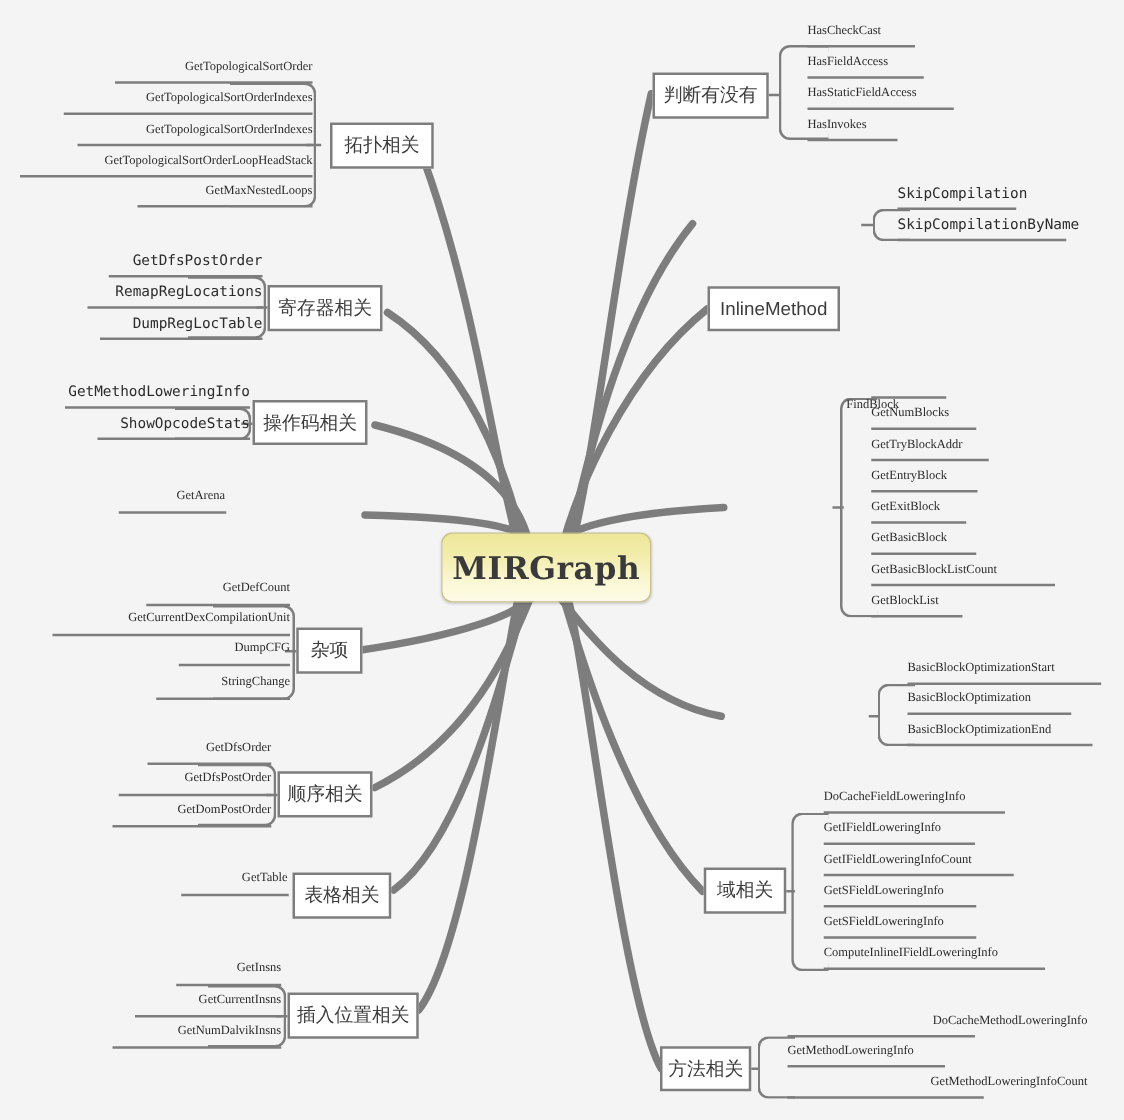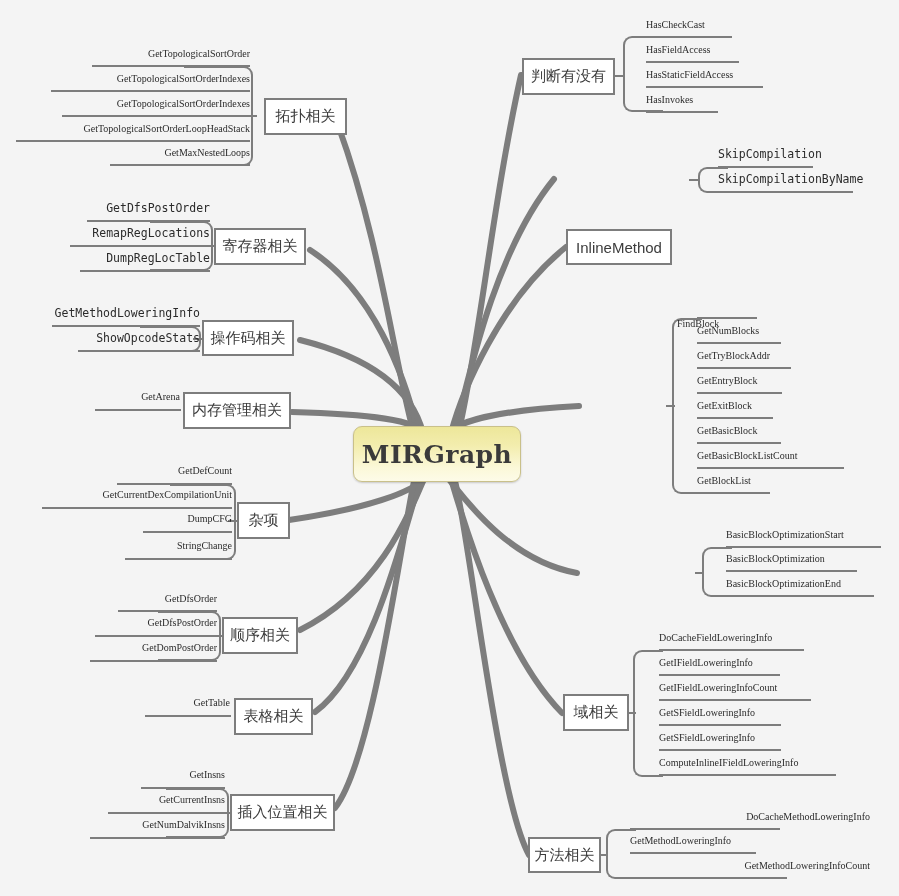--- a/index.html
+++ b/index.html
@@ -148,23 +148,20 @@
   <div class="branch" style="left:202px;top:320px;width:92px;height:36px;">
     <span>操作码相关</span>
   </div>
   <div class="bracket open-left" style="left:140px;top:326px;width:61px;height:26px;"></div>
   <div class="stub" style="left:193px;top:338px;width:11px;"></div>
   <div class="leaf mono r" style="left:10px;top:308px;width:190px;">GetMethodLoweringInfo</div>
   <div class="leafline" style="left:52px;top:325px;width:148px;"></div>
   <div class="leaf mono r" style="left:20px;top:333px;width:180px;">ShowOpcodeStats</div>
   <div class="leafline" style="left:78px;top:350px;width:122px;"></div>
 
-  <div class="branch" style="left:183px;top:392px;width:108px;height:37px;">
-    <span>内存管理相关</span>
-  </div>
   <div class="leaf serif r" style="left:50px;top:392px;width:130px;">GetArena</div>
   <div class="leafline" style="left:95px;top:409px;width:86px;"></div>
 
   <div class="branch" style="left:237px;top:502px;width:53px;height:37px;">
     <span>杂项</span>
   </div>
   <div class="bracket open-left" style="left:170px;top:484px;width:66px;height:76px;"></div>
   <div class="stub" style="left:228px;top:520px;width:11px;"></div>
   <div class="leaf serif r" style="left:60px;top:466px;width:172px;">GetDefCount</div>
   <div class="leafline" style="left:117px;top:483px;width:115px;"></div>

